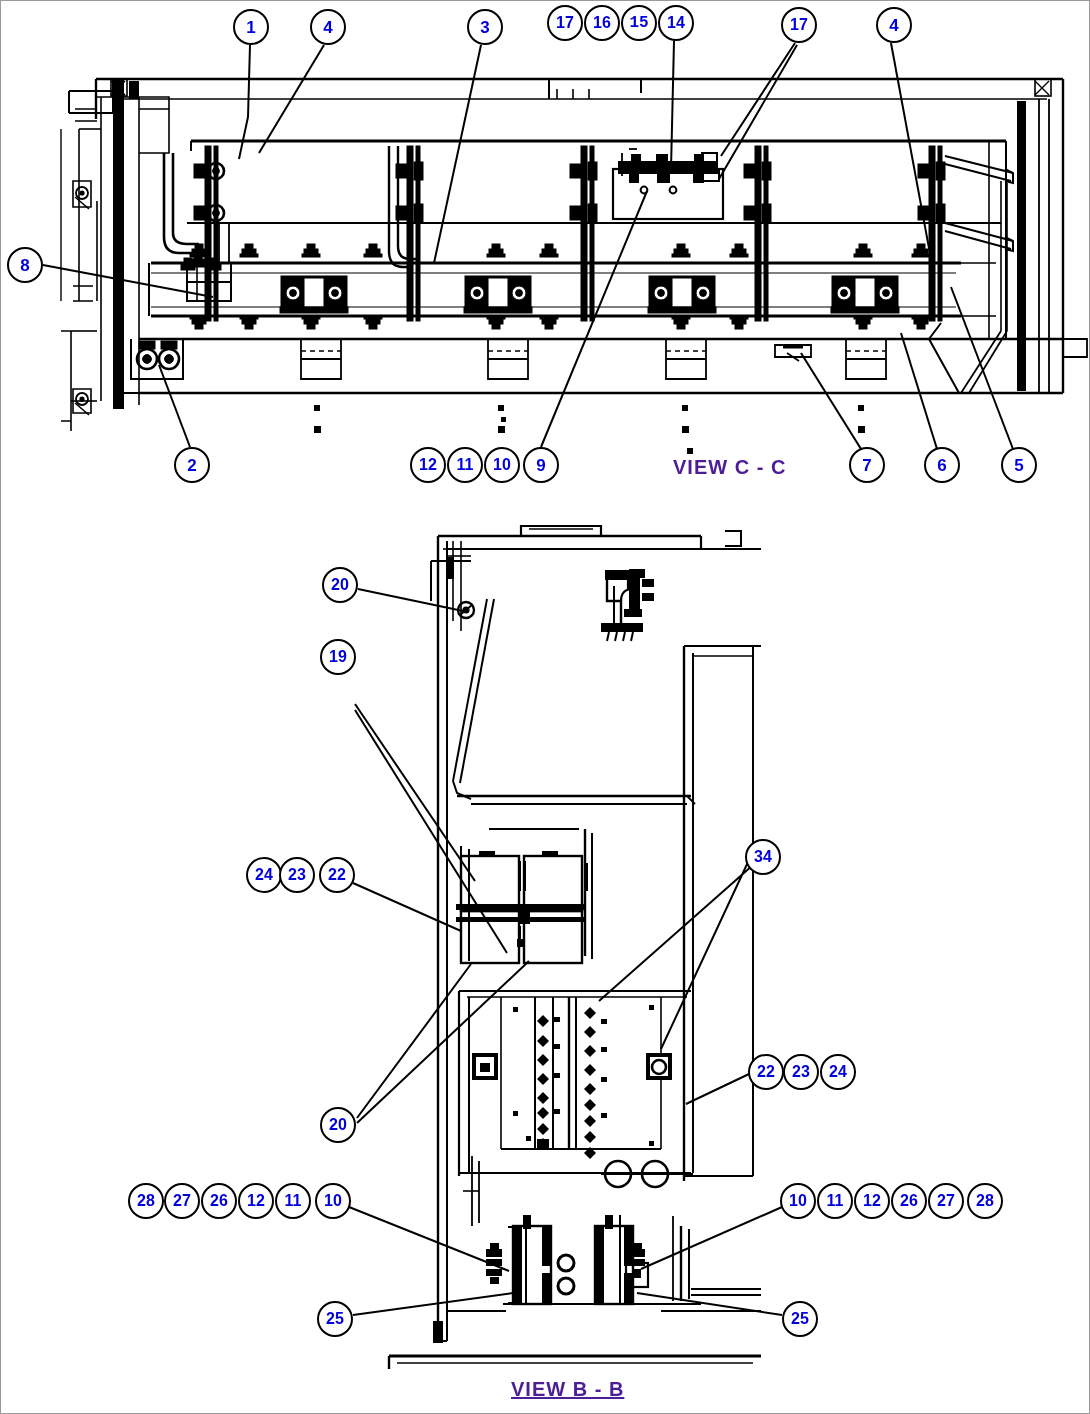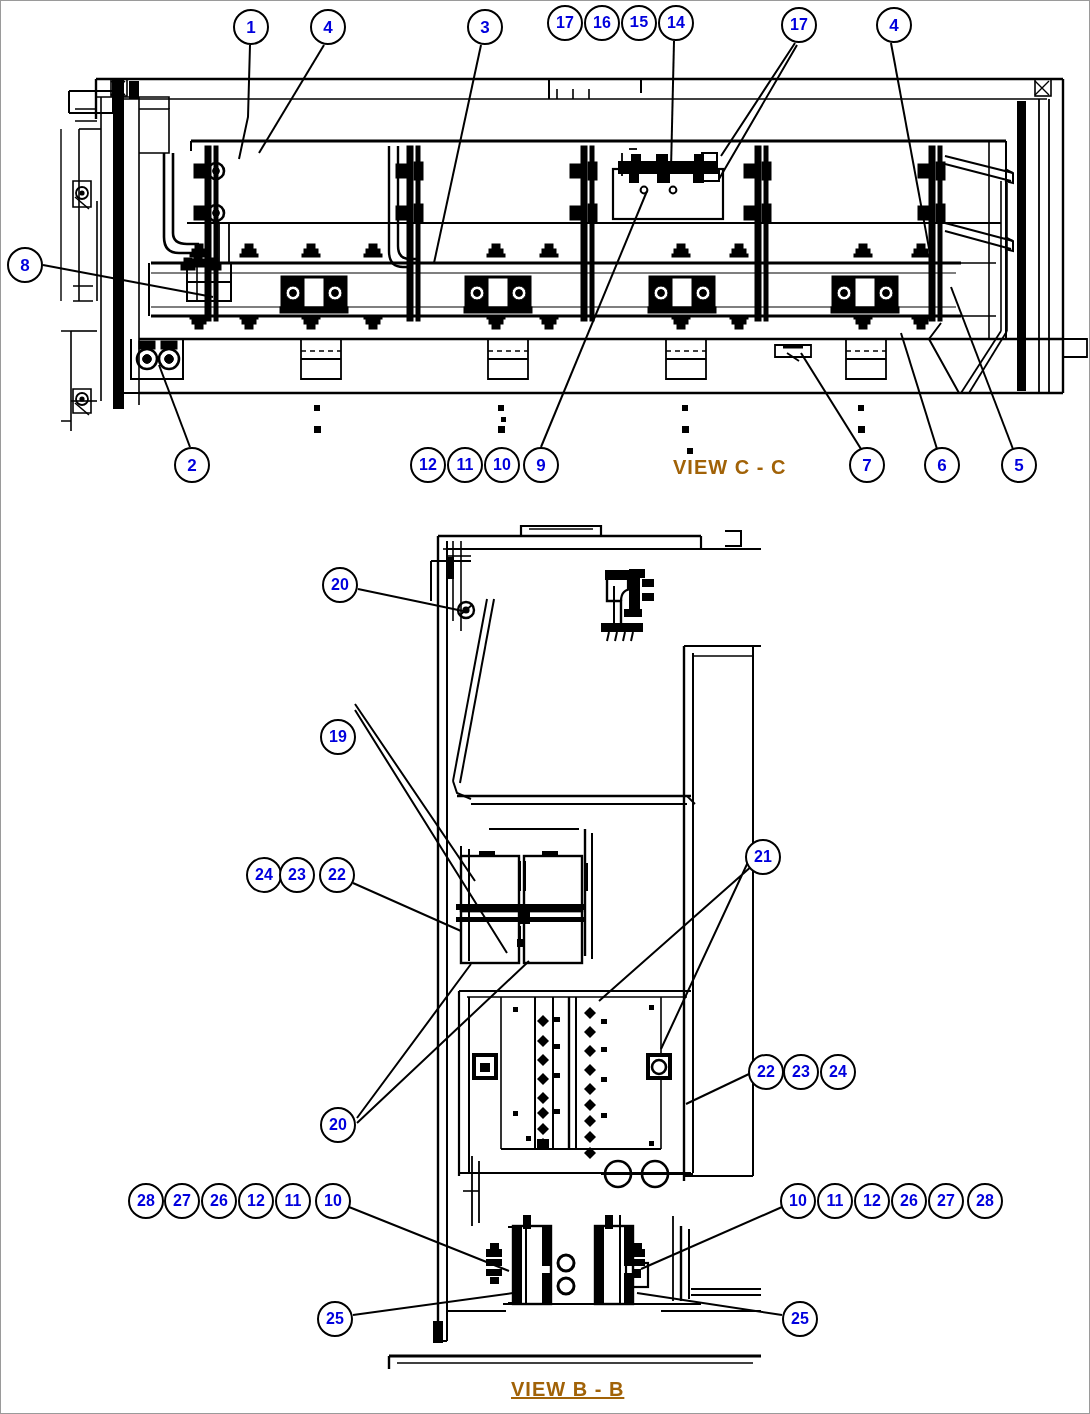--- a/index.html
+++ b/index.html
@@ -1,21 +1,21 @@
 <!DOCTYPE html>
 <html><head>
 <meta charset="utf-8">
 <style>
   html,body{margin:0;padding:0;background:#ffffff;}
   body{font-family:"Liberation Sans", sans-serif;}
   #page{position:relative;width:1090px;height:1414px;background:#ffffff;
         border:1px solid #9a9a9a;box-sizing:border-box;overflow:hidden;}
   #art{position:absolute;left:0;top:0;width:1090px;height:1414px;}
   .viewlabel{position:absolute;font-family:"Liberation Sans",sans-serif;
-             font-weight:bold;color:#a16207;letter-spacing:1px;white-space:nowrap;}
+             font-weight:bold;color:#4c1d95;letter-spacing:1px;white-space:nowrap;}
   #label-cc{left:672px;top:455px;font-size:20px;}
   #label-bb{left:510px;top:1377px;font-size:20px;text-decoration:underline;}
   .callout{position:absolute;width:36px;height:36px;margin-left:-18px;margin-top:-18px;
            border-radius:50%;background:#ffffff;border:2.6px solid #000000;
            box-sizing:border-box;display:flex;align-items:center;justify-content:center;
            color:#0000dd;font-family:"Liberation Sans",sans-serif;font-weight:bold;
            font-size:17px;line-height:1;}
   .callout.n2d{font-size:16px;}
 </style>
 </head>
@@ -560,25 +560,25 @@
       <div class="callout" style="left: 24px; top: 264px;">8</div>
       <div class="callout" style="left: 191px; top: 464px;">2</div>
       <div class="callout n2d" style="left: 427px; top: 464px;">12</div>
       <div class="callout n2d" style="left: 464px; top: 464px;">11</div>
       <div class="callout n2d" style="left: 501px; top: 464px;">10</div>
       <div class="callout" style="left: 540px; top: 464px;">9</div>
       <div class="callout" style="left: 866px; top: 464px;">7</div>
       <div class="callout" style="left: 941px; top: 464px;">6</div>
       <div class="callout" style="left: 1018px; top: 464px;">5</div>
       <div class="callout n2d" style="left: 339px; top: 584px;">20</div>
-      <div class="callout n2d" style="left: 337px; top: 736px;">19</div>
+      <div class="callout n2d" style="left: 337px; top: 656px;">19</div>
       <div class="callout n2d" style="left: 263px; top: 874px;">24</div>
       <div class="callout n2d" style="left: 296px; top: 874px;">23</div>
       <div class="callout n2d" style="left: 336px; top: 874px;">22</div>
-      <div class="callout n2d" style="left: 762px; top: 856px;">21</div>
+      <div class="callout n2d" style="left: 762px; top: 856px;">34</div>
       <div class="callout n2d" style="left: 337px; top: 1124px;">20</div>
       <div class="callout n2d" style="left: 765px; top: 1071px;">22</div>
       <div class="callout n2d" style="left: 800px; top: 1071px;">23</div>
       <div class="callout n2d" style="left: 837px; top: 1071px;">24</div>
       <div class="callout n2d" style="left: 145px; top: 1200px;">28</div>
       <div class="callout n2d" style="left: 181px; top: 1200px;">27</div>
       <div class="callout n2d" style="left: 218px; top: 1200px;">26</div>
       <div class="callout n2d" style="left: 255px; top: 1200px;">12</div>
       <div class="callout n2d" style="left: 292px; top: 1200px;">11</div>
       <div class="callout n2d" style="left: 332px; top: 1200px;">10</div>

